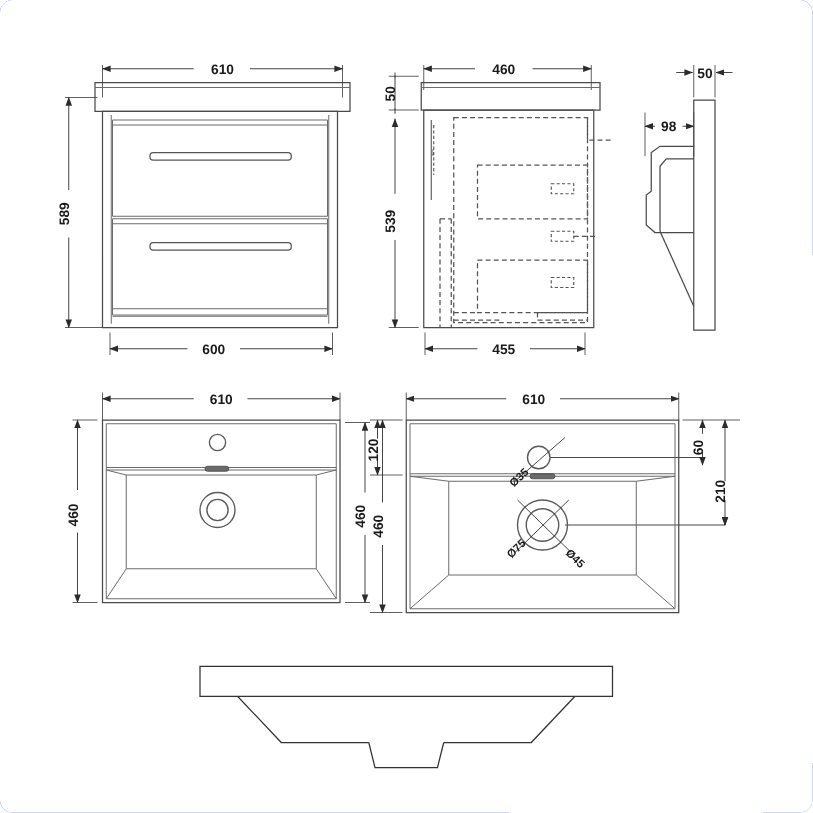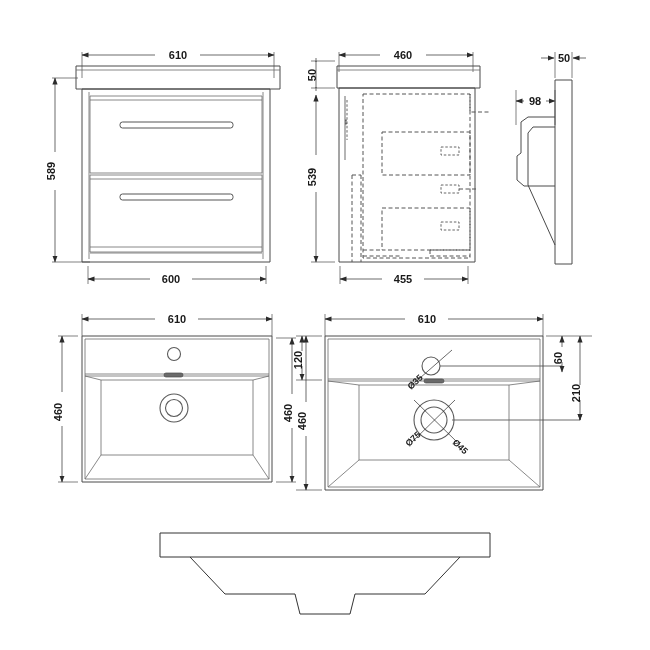--- a/index.html
+++ b/index.html
@@ -10,20 +10,21 @@
   }
   body {
     font-family: "Liberation Sans", sans-serif;
   }
   #sheet {
     position: relative;
     width: 650px;
     height: 650px;
     background: #1d4ed8;
     overflow: hidden;
+    border-radius: 10px;
   }
   #sheet svg {
     display: block;
   }
   text {
     font-family: "Liberation Sans", sans-serif;
     font-weight: bold;
     fill: #1a1a1a;
   }
   .dim-txt { font-size: 11px; }

